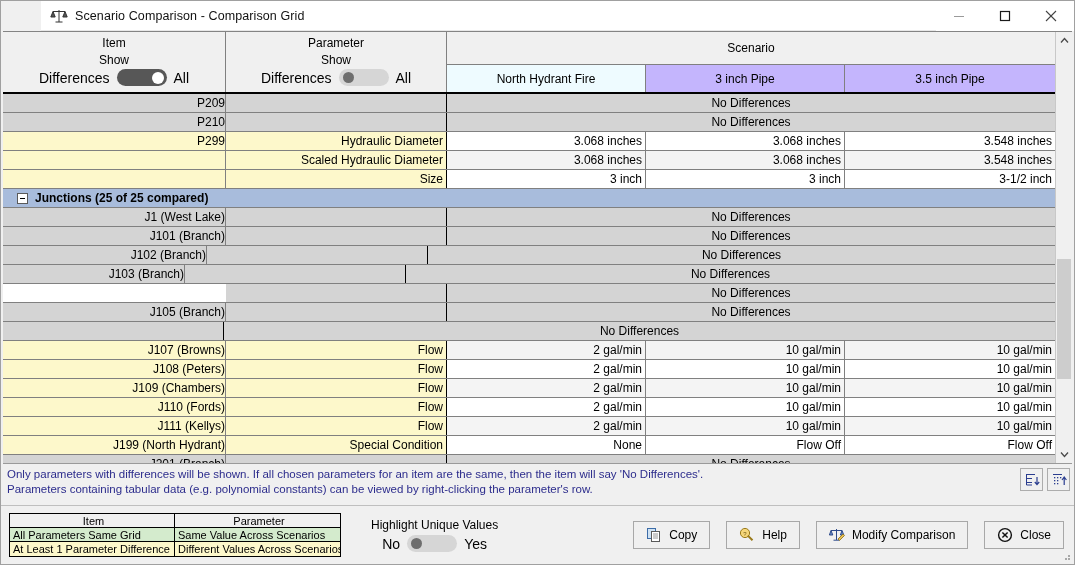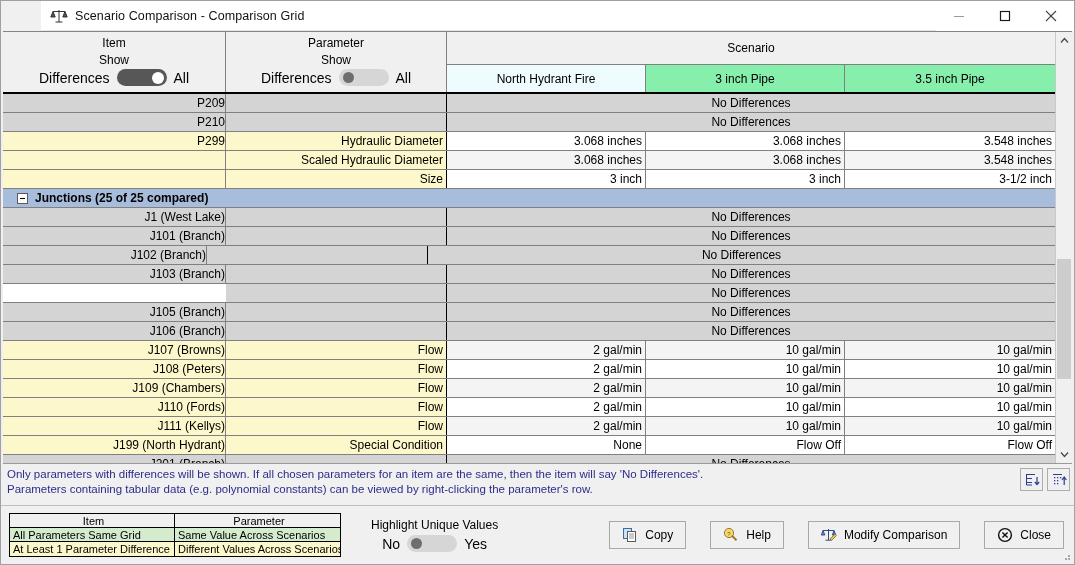--- a/index.html
+++ b/index.html
@@ -81,21 +81,21 @@
   #scenario-hdr-top {
     height: 33px; background: #f0f0f0;
     display: flex; align-items: center; justify-content: center;
     font-size: 12px;
     border-bottom: 1px solid #808080;
   }
   #scenario-hdr-cols { flex: 1 1 auto; display: flex; }
   .scen-col-hdr {
     display: flex; align-items: center; justify-content: center;
     font-size: 12px;
-    background: #86efac;
+    background: #c4b5fd;
     border-right: 1px solid #808080;
   }
   .scen-col-hdr.active { background: #eefbff; }
   .scen-col-hdr:last-child { border-right: none; }
 
   
   #grid-body { position: absolute; top: 62px; left: 0; right: 0; bottom: 0; overflow: hidden; }
   .row { display: flex; height: 19px; border-bottom: 1px solid #808080; }
   .cell-item {
     display: flex; align-items: center; justify-content: flex-end;
@@ -206,21 +206,21 @@
   }
   .legend-cell:last-child { border-right: none; }
   .legend-row:last-child .legend-cell { border-bottom: none; }
   .legend-head { justify-content: center; background: #f0f0f0; }
   .legend-green { background: #d4ebcd; }
   .legend-yellow { background: #fdf8cb; }
 
   #hl-block { margin-left: 30px; display: flex; flex-direction: column; align-items: center; gap: 3px; }
   #hl-label { font-size: 12px; }
 
-  #btn-group { position: absolute; right: 10px; display: flex; gap: 24px; align-items: center; }
+  #btn-group { position: absolute; right: 10px; display: flex; gap: 16px; align-items: center; }
   .btn {
     height: 28px;
     background: #f0f0f0;
     border: 1px solid #a8a8a8;
     display: flex; align-items: center; gap: 7px;
     padding: 0 12px;
     font-size: 12px;
   }
   .btn .btn-icon { width: 16px; height: 16px; flex: none; display: block; }
   #grip {
@@ -355,36 +355,35 @@
             <div class="cell-item bg-grey" style="width: 223px;">J101 (Branch)</div>
             <div class="cell-param bg-grey" style="width: 221px;"></div>
             <div class="cell-nodiff">No Differences</div>
           </div>
           <div class="row">
             <div class="cell-item bg-grey" style="width: 204px;">J102 (Branch)</div>
             <div class="cell-param bg-grey" style="width: 221px;"></div>
             <div class="cell-nodiff">No Differences</div>
           </div>
           <div class="row">
-            <div class="cell-item bg-grey" style="width: 223px;">J103 (Branch)</div>
+            <div class="cell-item bg-grey" style="width: 182px;">J103 (Branch)</div>
             <div class="cell-param bg-grey" style="width: 221px;"></div>
             <div class="cell-nodiff">No Differences</div>
           </div>
           <div class="row">
             <div class="cell-item bg-grey" style="width: 223px; margin-top: 43px;">J104 (Branch)</div>
             <div class="cell-param bg-grey" style="width: 221px;"></div>
             <div class="cell-nodiff">No Differences</div>
           </div>
           <div class="row">
             <div class="cell-item bg-grey" style="width: 223px;">J105 (Branch)</div>
             <div class="cell-param bg-grey" style="width: 221px;"></div>
             <div class="cell-nodiff">No Differences</div>
           </div>
           <div class="row">
-            <div class="cell-item bg-grey" style="width: 223px;">J106 (Branch)</div>
             <div class="cell-param bg-grey" style="width: 221px;"></div>
             <div class="cell-nodiff">No Differences</div>
           </div>
           <div class="row">
             <div class="cell-item bg-yellow" style="width: 223px;">J107 (Browns)</div>
             <div class="cell-param bg-yellow" style="width: 221px;">Flow</div>
             <div class="cell-val bg-alt" style="width: 199px;">2 gal/min</div>
             <div class="cell-val bg-alt" style="width: 199px;">10 gal/min</div>
             <div class="cell-val bg-alt" style="width: 199px; flex: 1 1 auto;">10 gal/min</div>
           </div>

